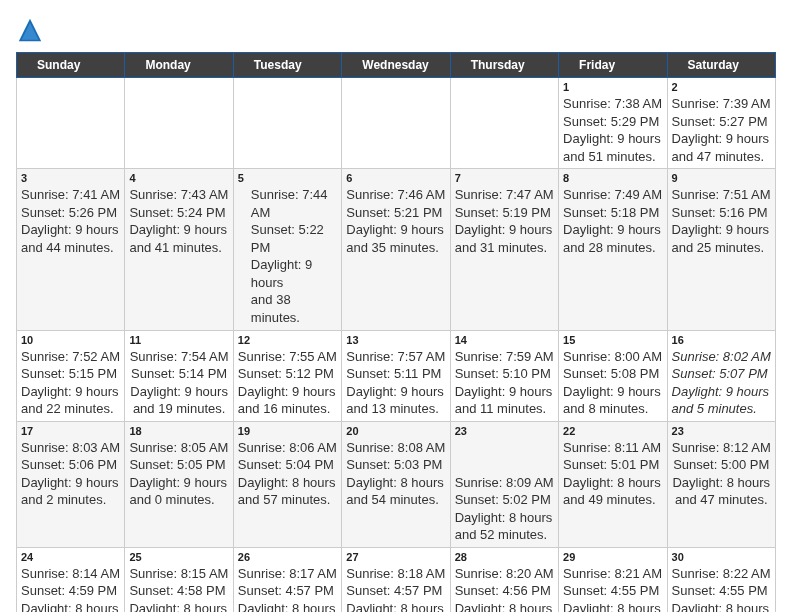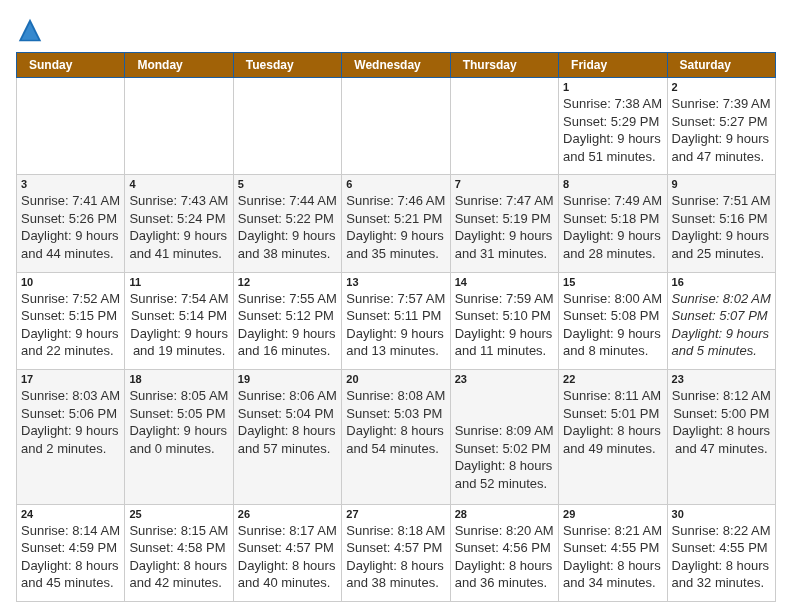--- a/index.html
+++ b/index.html
@@ -59,25 +59,25 @@
       font-size: 14px;
       color: #555;
     }
     .calendar {
       flex: 1;
       border-collapse: collapse;
       width: 100%;
       table-layout: fixed;
     }
     .calendar thead th {
-      background: #a16207;
+      background: #404040;
       color: #fff;
       font-size: 12px;
       font-weight: bold;
-      padding: 5px 12px;
+      padding: 5px 20px;
       text-align: left;
       border: 1px solid #1a5da0;
     }
     .calendar tbody td {
       border: 1px solid #ccc;
       vertical-align: top;
       padding: 3px 4px;
       font-size: 9.5px;
       color: #333;
       background: #fff;
@@ -167,21 +167,21 @@
           </td>
           <td>
             <span class="day-num">4</span>
             <div class="day-info" style="white-space: pre-line;">Sunrise: 7:43 AM
 Sunset: 5:24 PM
 Daylight: 9 hours
 and 41 minutes.</div>
           </td>
           <td>
             <span class="day-num">5</span>
-            <div class="day-info" style="white-space: pre-line;">Sunrise: 7:44 AM
+            <div class="day-info" style="white-space: pre-line; margin-left: 13px;">Sunrise: 7:44 AM
 Sunset: 5:22 PM
 Daylight: 9 hours
 and 38 minutes.</div>
           </td>
           <td>
             <span class="day-num">6</span>
             <div class="day-info" style="white-space: pre-line;">Sunrise: 7:46 AM
 Sunset: 5:21 PM
 Daylight: 9 hours
 and 35 minutes.</div>

